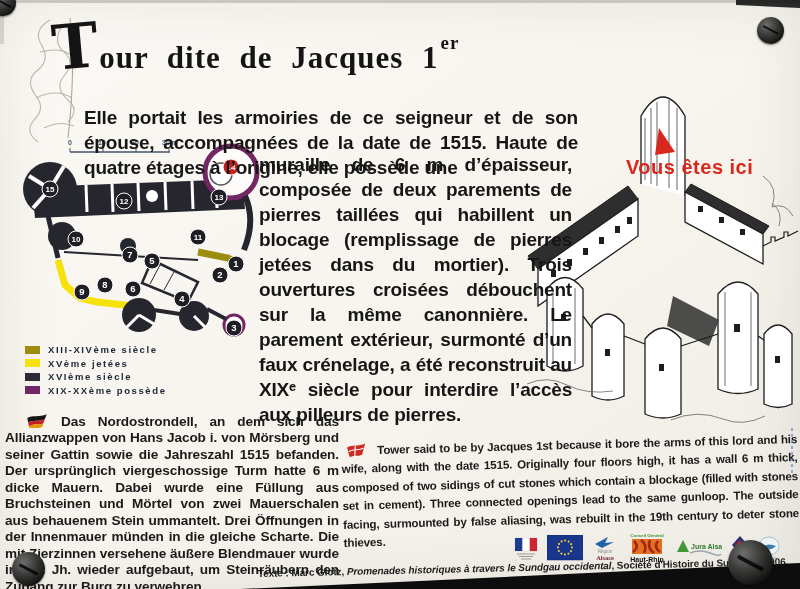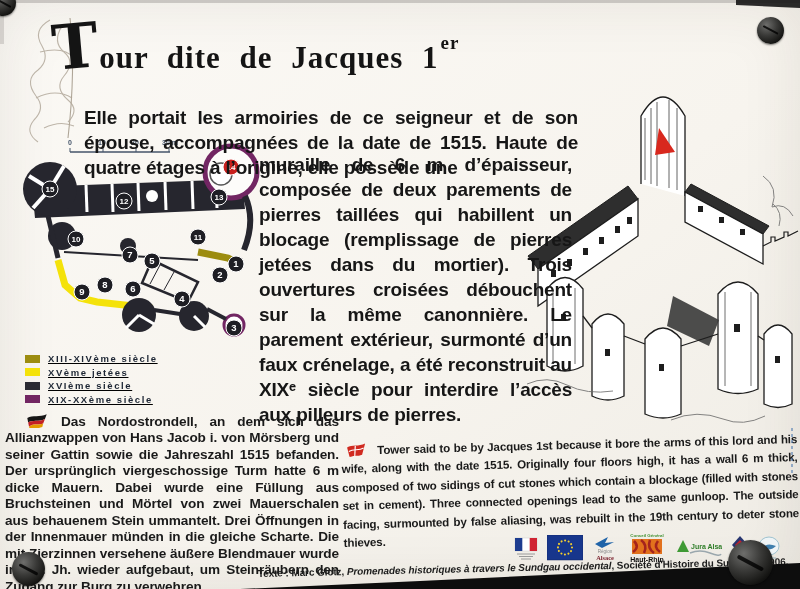--- a/index.html
+++ b/index.html
@@ -23,21 +23,21 @@
   #fr1{left:84px;top:86px;width:494px;}
   #fr2{left:259px;top:133px;width:313px;}
   #de{position:absolute;left:5px;top:399px;width:334px;z-index:3;color:#1a1a1a;
       font-weight:700;font-size:13.6px;line-height:16.5px;text-align:justify;letter-spacing:-.1px;}
   #en{position:absolute;left:341px;top:430px;width:456px;z-index:3;color:#1a1a1a;
       font-weight:700;font-size:11.6px;line-height:18.4px;text-align:justify;letter-spacing:-.15px;
       transform:rotate(-1.5deg);transform-origin:0 0;}
   .flag{display:inline-block;vertical-align:-2px;}
   
   #plan-svg{position:absolute;left:2px;top:132px;z-index:2;}
-  #legend{position:absolute;left:25px;top:352px;z-index:3;text-decoration:underline;}
+  #legend{position:absolute;left:25px;top:343px;z-index:3;}
   .leg-row{display:flex;align-items:center;height:13.5px;}
   .leg-swatch{width:15px;height:8px;margin-right:8px;flex:0 0 auto;}
   .leg-label{font-size:9.5px;font-weight:700;color:#1d2634;letter-spacing:1.6px;white-space:nowrap;}
   
   #castle-svg{position:absolute;left:523px;top:84px;z-index:1;}
   #illu-credit{position:absolute;left:733px;top:104px;z-index:3;font-style:italic;
                font-size:9.5px;line-height:14px;color:#3a3a3a;}
   #you-are-here{position:absolute;left:626px;top:156px;z-index:4;color:#d8281e;
                 font-weight:700;font-size:20px;letter-spacing:.5px;white-space:nowrap;}
   
@@ -192,21 +192,21 @@
       <div class="leg-row">
         <span class="leg-swatch" style="background: rgb(244, 226, 10);"></span>
         <span class="leg-label">XVème jetées</span>
       </div>
       <div class="leg-row">
         <span class="leg-swatch" style="background: rgb(43, 43, 51);"></span>
         <span class="leg-label">XVIème siècle</span>
       </div>
       <div class="leg-row">
         <span class="leg-swatch" style="background: rgb(114, 38, 99);"></span>
-        <span class="leg-label">XIX-XXème siècle</span>
+        <span class="leg-label">XIX-XXème possède</span>
       </div>
     </div>
 
   <svg id="castle-svg" width="277" height="350" viewBox="0 0 277 350">
     <g fill="none" stroke="#1d1d1d" stroke-width="1.3">
 
       <path d="M118,100 L118,32 Q140,-6 162,32 L162,112" fill="#ffffff"></path>
       <g stroke-width=".8" opacity=".85">
         <line x1="122" y1="34" x2="122" y2="96"></line>
           <line x1="128" y1="24" x2="128" y2="100"></line>
@@ -267,20 +267,21 @@
         <path d="M148,336 q26,-11 52,-1 q20,8 42,-3"></path>
         <path d="M240,92 q16,11 9,31 q13,-5 21,9"></path>
         <path d="M250,120 q10,8 6,22"></path>
       </g>
     </g>
 
     <polygon points="136,44 152,68 132,71" fill="#d8281e" stroke="none"></polygon>
   </svg>
 
 
+  <div id="you-are-here">Vous êtes ici</div>
 
   <p id="de">
     <svg class="flag" width="24" height="15" viewBox="0 0 26 17" style="margin:0 12px 0 20px;">
       <g transform="skewY(-6) translate(0,3)">
         <path d="M2,3 C8,0 16,4 24,1 L22,6 C15,9 8,5 3,8 Z" fill="#161616"></path>
         <path d="M3,8 C8,5 15,9 22,6 L20,11 C14,13 9,9 4,13 Z" fill="#c32026"></path>
         <path d="M4,13 C9,9 14,13 20,11 L19,15 C13,17 9,13 5,17 Z" fill="#e39a00"></path>
       </g>
     </svg><span>Das Nordostrondell, an dem sich das Allianzwappen von Hans Jacob i. von Mörsberg und seiner Gattin sowie die Jahreszahl 1515 befanden. Der ursprünglich viergeschossige Turm hatte 6 m dicke Mauern. Dabei wurde eine Füllung aus Bruchsteinen und Mörtel von zwei Mauerschalen aus behauenem Stein ummantelt. Drei Öffnungen in der Innenmauer münden in die gleiche Scharte. Die mit Zierzinnen versehene äußere Blendmauer wurde im 19. Jh. wieder aufgebaut, um Steinräubern den Zugang zur Burg zu verwehren.</span>
   </p>

